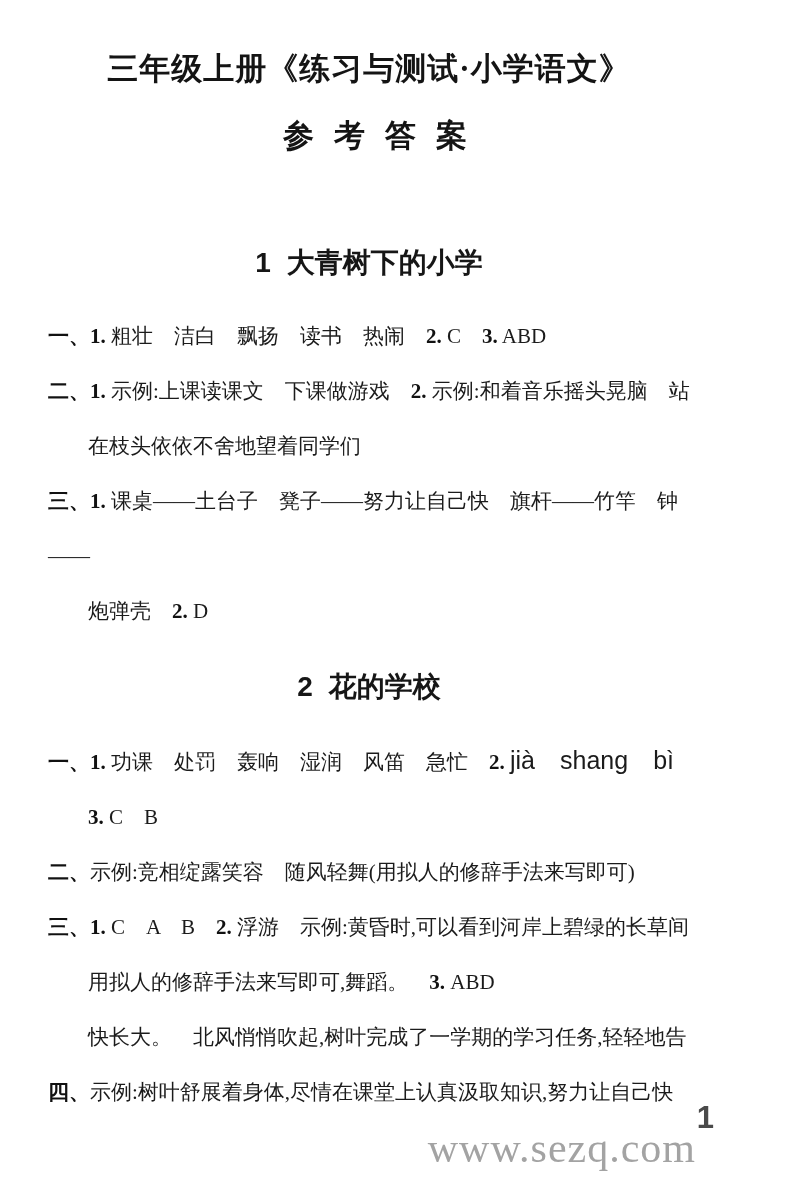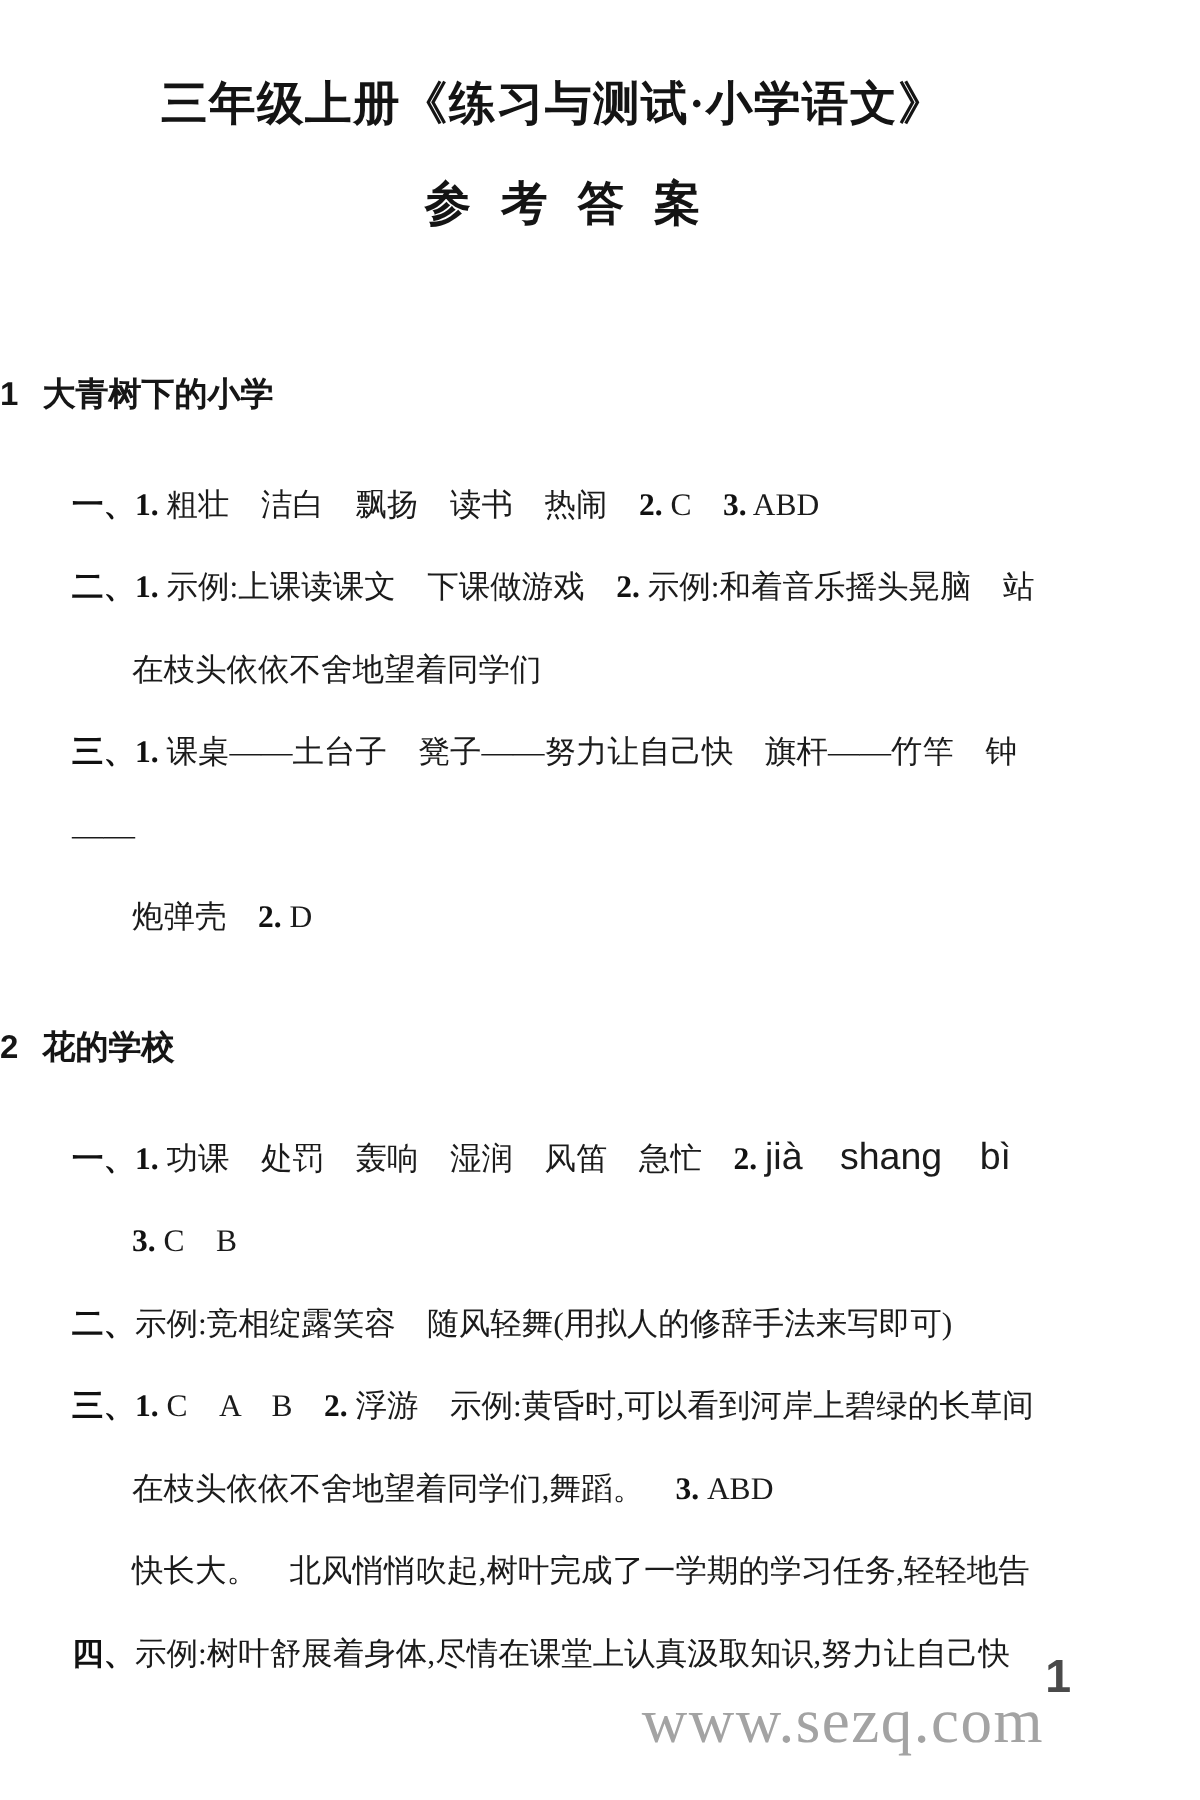--- a/index.html
+++ b/index.html
@@ -29,26 +29,27 @@
     line-height: 36px;
     font-weight: 700;
     text-align: center;
     color: #141414;
     letter-spacing: 20px;
     padding-left: 32px;
   }
   .section-heading {
     margin-top: 95px;
     font-family: "Liberation Sans", sans-serif;
-    font-size: 22px;
+    font-size: 28px;
     line-height: 28px;
     font-weight: 700;
+    text-align: center;
     color: #161616;
   }
-  .answer-lines + .section-heading { margin-top: 45px; }
+  .answer-lines + .section-heading { margin-top: 34px; }
   .section-number { margin-right: 16px; }
   .answer-lines {
     margin-top: 32px;
     padding: 0 44px 0 48px;
     font-size: 21px;
   }
   .line {
     line-height: 55px;
     white-space: pre-wrap;
     color: #1b1b1b;
@@ -99,21 +100,21 @@
 
   <div class="section-heading">
     <span class="section-number">2</span><span>花的学校</span>
   </div>
 
   <div class="answer-lines">
       <div class="line"><span class="num">一、</span><span class="num">1.</span><span> 功课　处罚　轰响　湿润　风笛　急忙　</span><span class="num">2.</span><span> </span><span class="pinyin">jià　shang　bì</span></div>
       <div class="line indent"><span class="num">3.</span><span> C　B</span></div>
       <div class="line"><span class="num">二、</span><span>示例:竞相绽露笑容　随风轻舞(用拟人的修辞手法来写即可)</span></div>
       <div class="line"><span class="num">三、</span><span class="num">1.</span><span> C　A　B　</span><span class="num">2.</span><span> 浮游　示例:黄昏时,可以看到河岸上碧绿的长草间</span></div>
-      <div class="line indent"><span>在枝头依依不舍地望着同学们,舞蹈。　</span><span class="num">3.</span><span> ABD</span></div>
+      <div class="line indent"><span>用拟人的修辞手法来写即可,舞蹈。　</span><span class="num">3.</span><span> ABD</span></div>
       <div class="line indent"><span>快长大。　北风悄悄吹起,树叶完成了一学期的学习任务,轻轻地告</span></div>
       <div class="line"><span class="num">四、</span><span>示例:树叶舒展着身体,尽情在课堂上认真汲取知识,努力让自己快</span></div>
     </div>
 
   <div class="page-number">1</div>
 
   <div class="watermark">www.sezq.com</div>
 
 </div>
 

